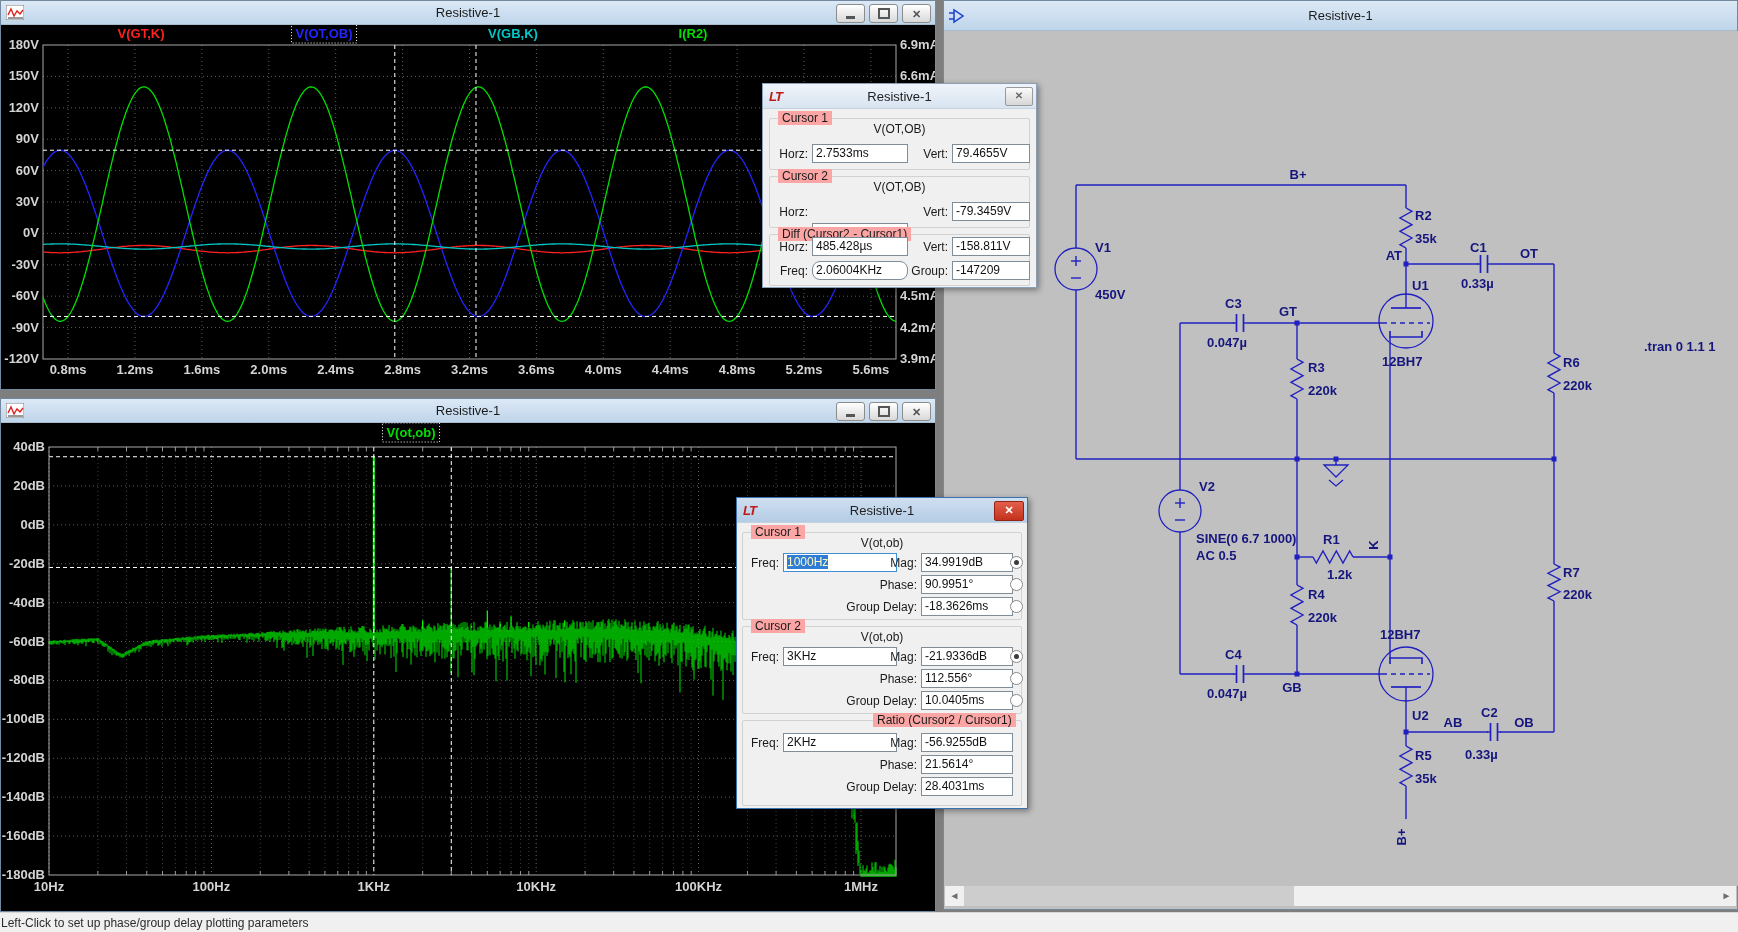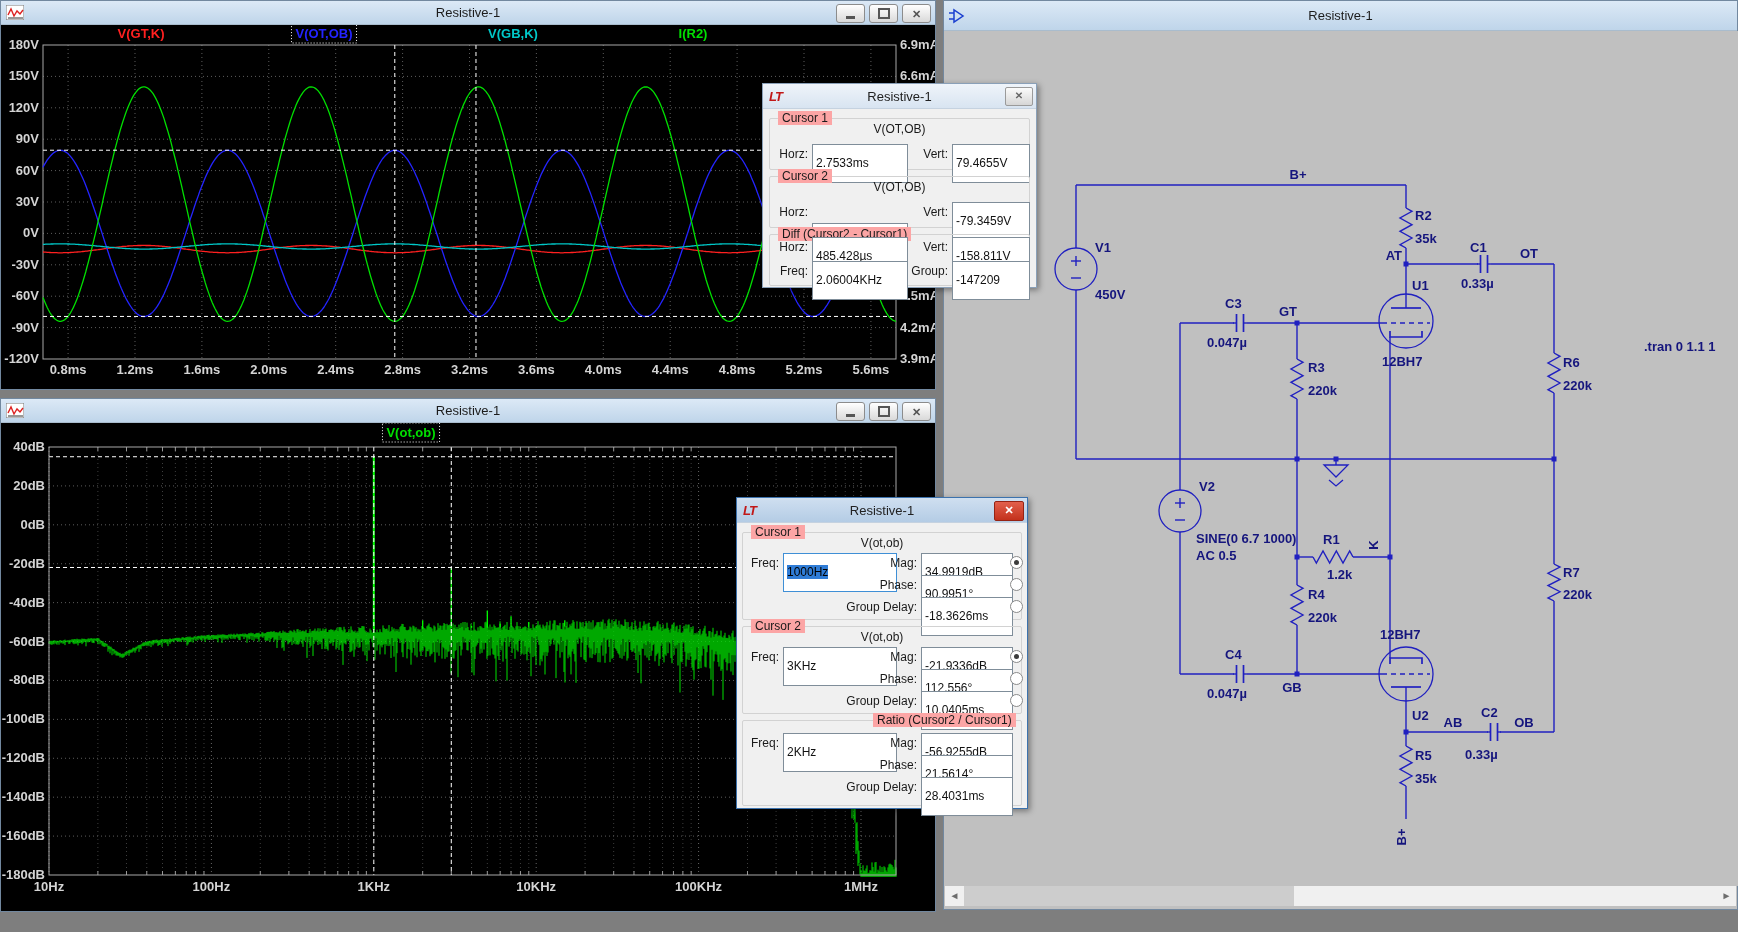--- a/index.html
+++ b/index.html
@@ -37,23 +37,23 @@
   .xgray{position:absolute;right:3px;top:3px;width:26px;height:17px;background:linear-gradient(#fbfbfb,#d6d6d6);
      border:1px solid #9a9a9a;border-radius:2px;color:#666;font-size:10px;font-weight:bold;text-align:center;line-height:15px;z-index:2;}
   .xred{position:absolute;right:3px;top:3px;width:28px;height:18px;background:linear-gradient(#e2604c,#c3311c);
      border:1px solid #952314;border-radius:2px;color:#fff;font-size:11px;font-weight:bold;text-align:center;line-height:16px;z-index:2;}
   .grp{position:absolute;border:1px solid #d2d2d2;border-radius:2px;}
   .gh{position:absolute;top:-8px;left:8px;background:#fca5a5;padding:0 4px;white-space:nowrap;}
   .gh2{position:absolute;top:-8px;background:#fca5a5;padding:0 4px;white-space:nowrap;}
   .gsig{position:absolute;top:3px;left:0;right:0;text-align:center;}
   .fl{position:absolute;text-align:right;white-space:nowrap;}
   .tf{position:absolute;height:15px;background:#fff;border:1px solid #7f8d99;
-      padding:11px 3px;white-space:nowrap;overflow:hidden;font-size:12px;color:#111;}
+      padding:1px 3px;white-space:nowrap;overflow:hidden;font-size:12px;color:#111;}
   .tf.focus{border-color:#3f8fd6;}
-  .selhl{background:#2f7cd6;color:#000000;}
+  .selhl{background:#2f7cd6;color:#fef9c3;}
   .radio{position:absolute;width:11px;height:11px;border:1px solid #8a8a8a;border-radius:50%;background:#fff;}
   .radio.on::after{content:"";position:absolute;left:2.5px;top:2.5px;width:5px;height:5px;border-radius:50%;background:#3c3c3c;}
   #statusbar{position:absolute;left:0;top:912px;width:1738px;height:20px;background:#f0f0f0;
      border-top:1px solid #d8d8d8;font-size:12px;color:#2b2b2b;line-height:20px;padding-left:1px;box-sizing:border-box;}
 </style>
 </head>
 <body>
 
 <div id="root">
 
@@ -551,21 +551,21 @@
         <span class="fl" style="left:144px;top:28px;width:34px;">Vert:</span>
         <span class="tf" style="left:182px;top:25px;width:70px;">-79.3459V</span>
       </div>
       <div class="grp" style="left:6px;top:125px;width:259px;height:50px;">
         <span class="gh">Diff (Cursor2 - Cursor1)</span>
         <span class="fl" style="left:2px;top:5px;width:36px;">Horz:</span>
         <span class="tf" style="left:42px;top:2px;width:88px;">485.428µs</span>
         <span class="fl" style="left:144px;top:5px;width:34px;">Vert:</span>
         <span class="tf" style="left:182px;top:2px;width:70px;">-158.811V</span>
         <span class="fl" style="left:2px;top:29px;width:36px;">Freq:</span>
-        <span class="tf" style="left:42px;top:26px;width:88px;">2.06004KHz</span>
+        <span class="tf" style="left:42px;top:26px;width:88px;border-radius:8px;">2.06004KHz</span>
         <span class="fl" style="left:140px;top:29px;width:38px;">Group:</span>
         <span class="tf" style="left:182px;top:26px;width:70px;">-147209</span>
       </div>
     </div>
   </div>
 
   <div class="dlg" id="dlg2" style="left:736px;top:497px;width:292px;height:312px;">
     <div class="dtb">
       <span class="ltlogo">LT</span>
       <span class="ttl">Resistive-1</span>
@@ -609,13 +609,14 @@
         <span class="fl" style="left:118px;top:15px;width:56px;">Mag:</span>
         <span class="tf" style="left:178px;top:12px;width:84px;">-56.9255dB</span>
         <span class="fl" style="left:118px;top:37px;width:56px;">Phase:</span>
         <span class="tf" style="left:178px;top:34px;width:84px;">21.5614°</span>
         <span class="fl" style="left:96px;top:59px;width:78px;">Group Delay:</span>
         <span class="tf" style="left:178px;top:56px;width:84px;">28.4031ms</span>
       </div>
     </div>
   </div>
 
+  <div id="statusbar">Left-Click to set up phase/group delay plotting parameters</div>
 </div>
 
 </body></html>

